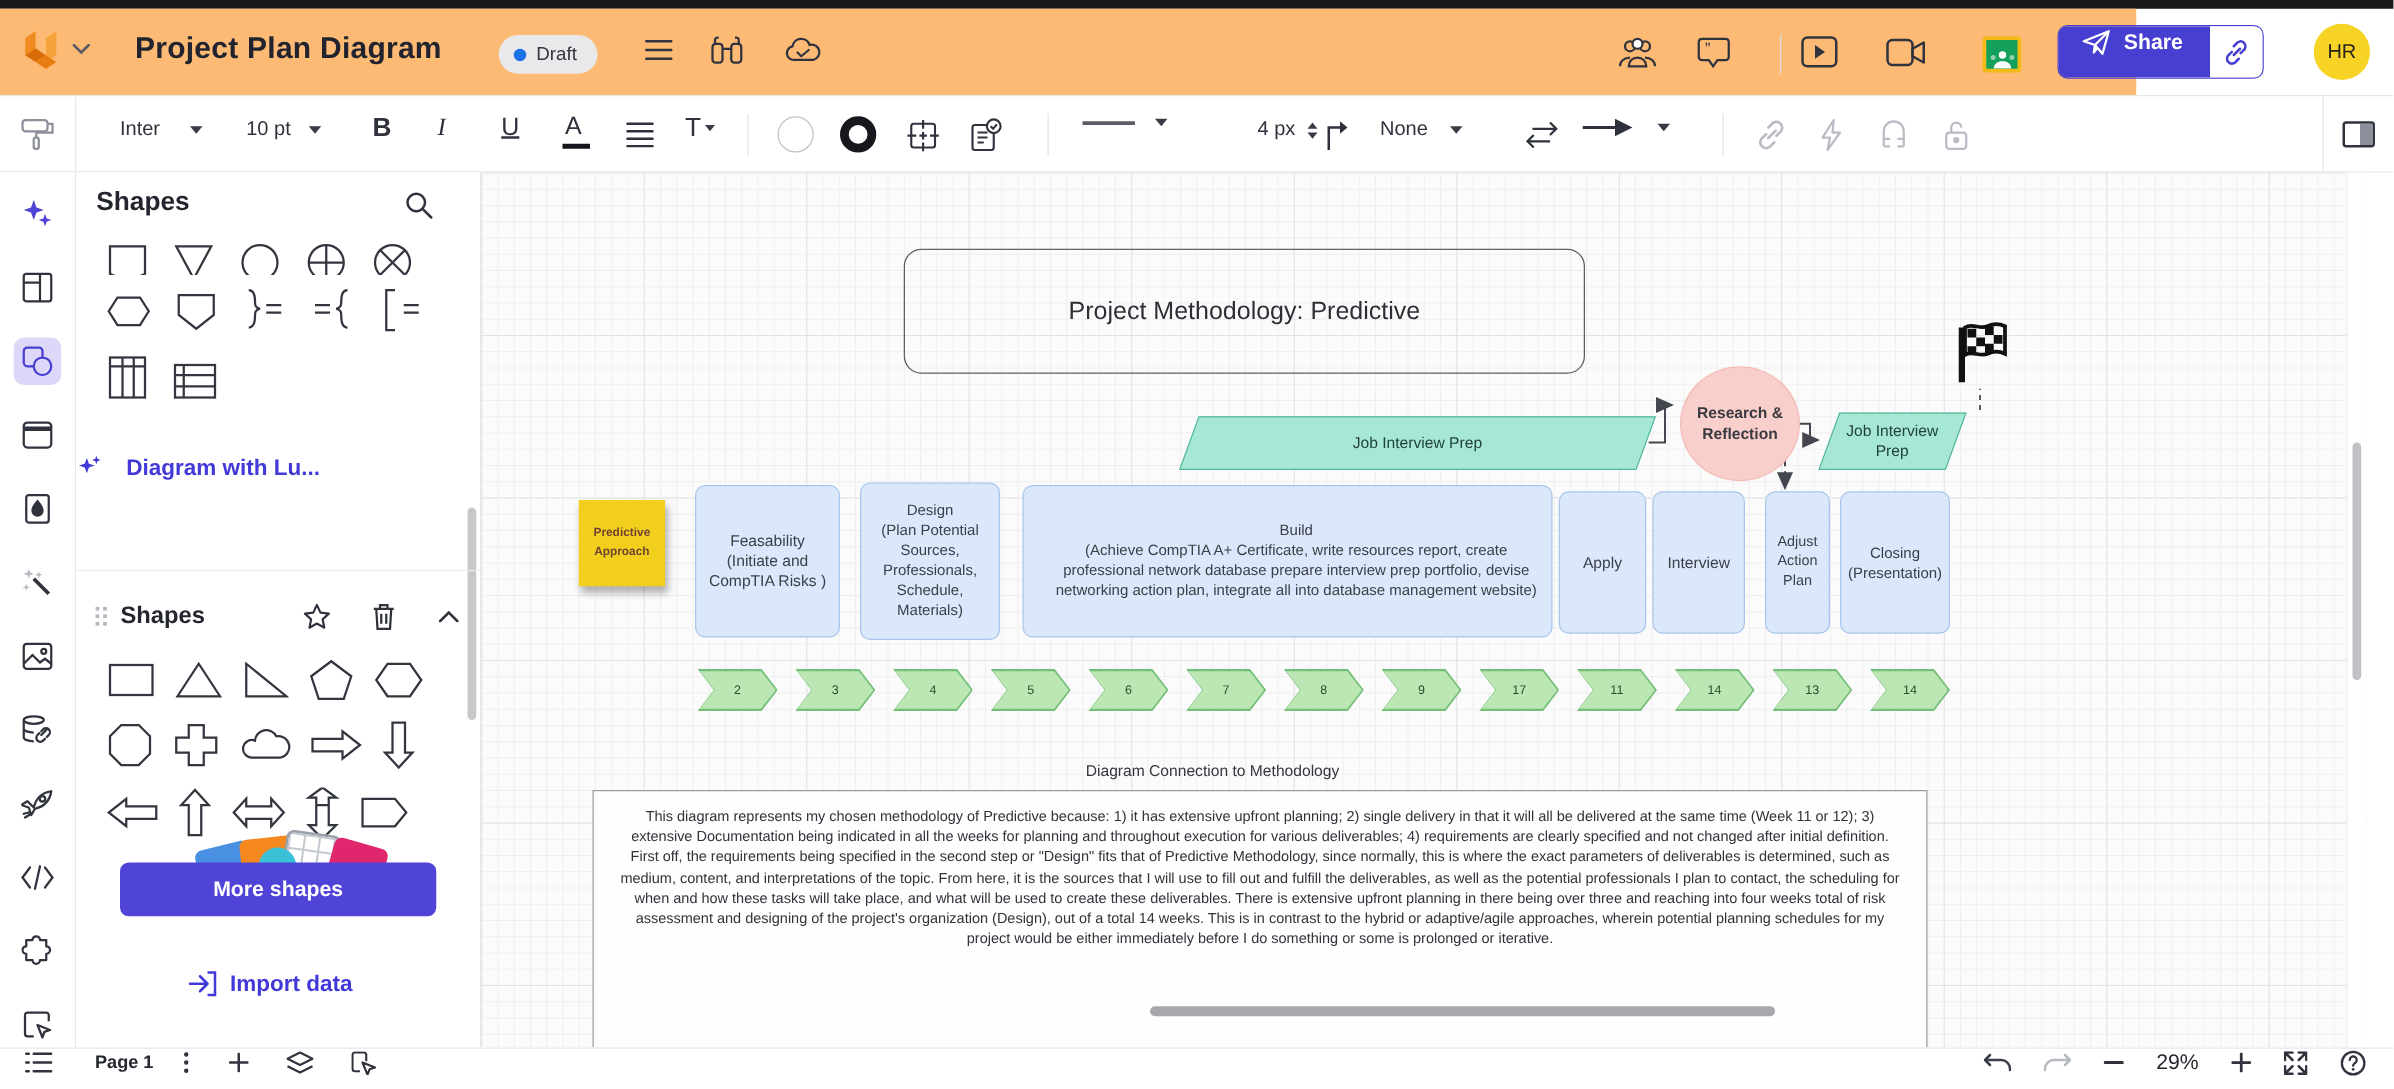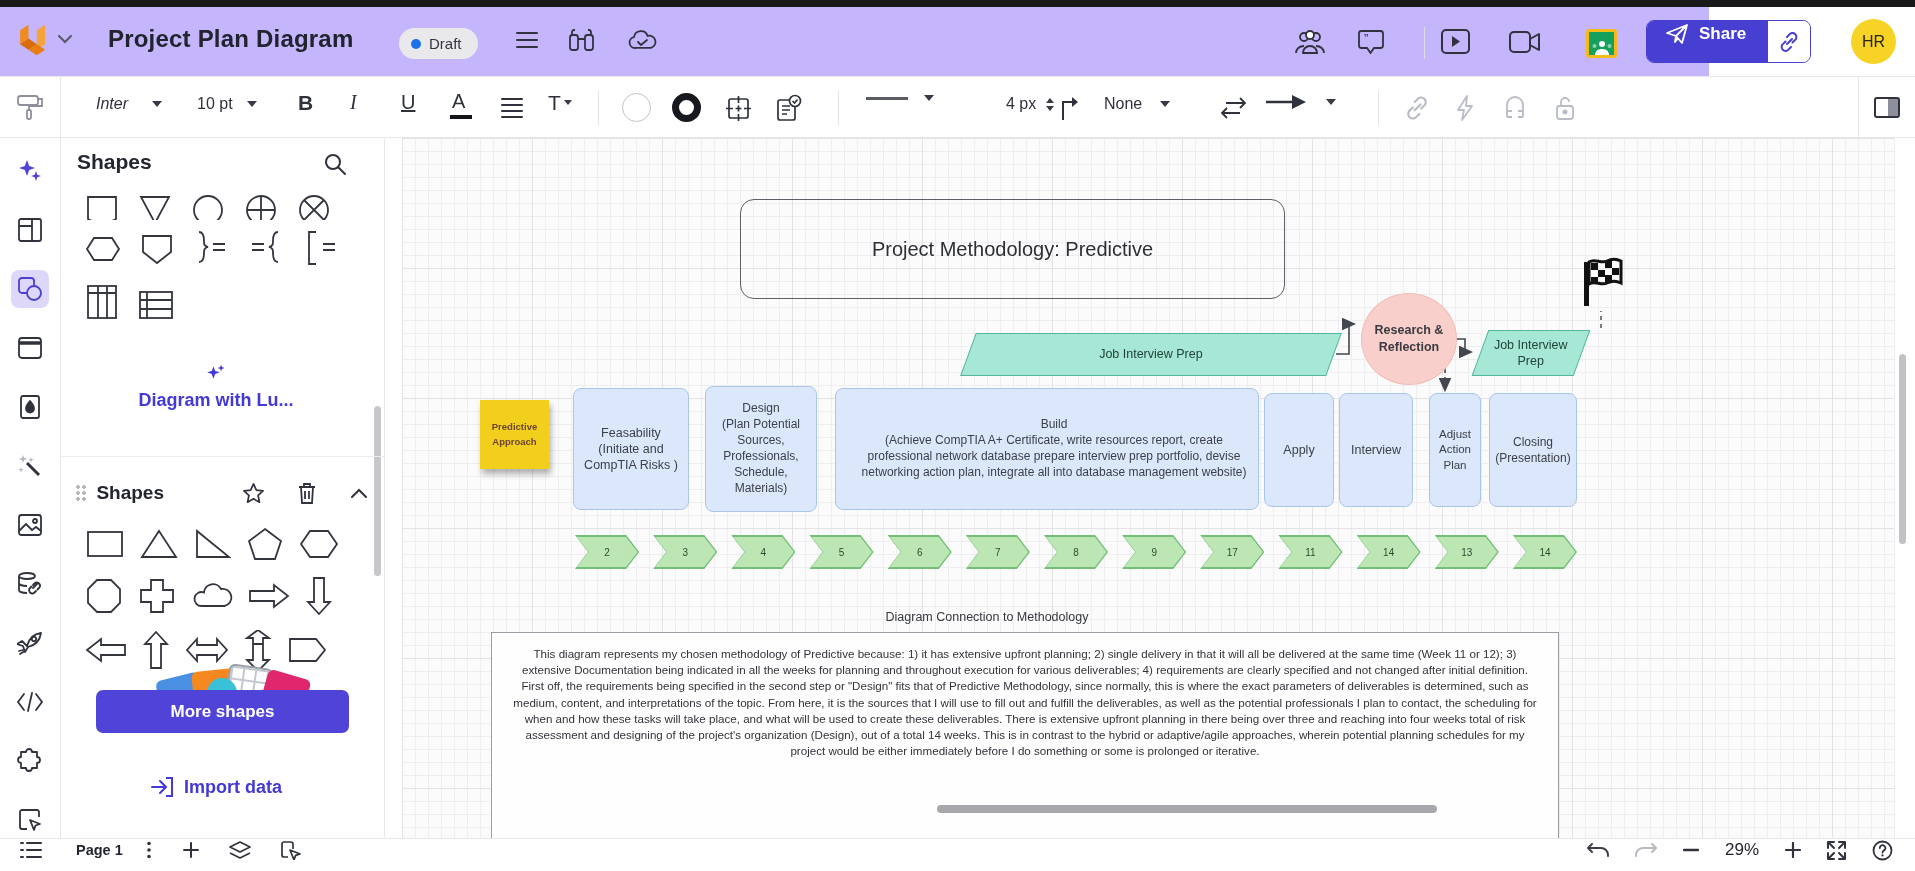--- a/index.html
+++ b/index.html
@@ -5,21 +5,21 @@
   * { margin:0; padding:0; box-sizing:border-box; }
   html,body { width:1915px; height:871px; }
   body { font-family:"Liberation Sans", sans-serif; background:#fff; overflow:hidden; }
   .abs { position:absolute; }
   #app { position:relative; width:1915px; height:871px; background:#fff; overflow:hidden; color:#2c2f38; }
 
   
   #chrome-strip { left:0; top:0; width:1915px; height:7px; background:#191919; }
 
   
-  #header { left:0; top:7px; width:1709px; height:69px; background:#c4b5fd; }
+  #header { left:0; top:7px; width:1709px; height:69px; background:#fdba74; }
   #header .inner { position:relative; width:100%; height:100%; }
   .hicon { display:inline-flex; align-items:center; justify-content:center; color:#30333e; }
   #logo { left:16px; top:14px; width:36px; height:38px; }
   #logo-caret { left:58px; top:28px; color:#565b66; }
   #doc-title { left:108px; top:18px; font-size:24px; font-weight:700; color:#21242e; letter-spacing:.2px; }
   #draft-pill { left:399px; top:21px; height:31px; padding:0 16px 0 12px; background:#e9e9ec; border-radius:16px; display:flex; align-items:center; gap:8px; }
   #draft-pill .dot { width:10px; height:10px; border-radius:50%; background:#1a73e8; }
   #draft-pill .txt { font-size:15px; color:#33353d; }
   #menu-icon { left:515px; top:22px; }
   #find-icon { left:568px; top:20px; }
@@ -34,21 +34,21 @@
   #share-main { background:#473fd1; color:#fff; display:flex; align-items:center; gap:10px; padding:0 22px 16px 18px; font-size:17px; font-weight:700; }
   #share-link { background:#fff; width:42px; display:flex; align-items:center; justify-content:center; color:#473fd1; }
   #avatar { left:1851px; top:12px; width:45px; height:45px; border-radius:50%; background:#f7d326; display:flex; align-items:center; justify-content:center; font-size:16px; font-weight:400; color:#272419; }
 
   
   #toolbar { left:0; top:76px; width:1915px; height:62px; background:#fff; border-top:1px solid #e7e7ea; border-bottom:1px solid #e7e7ea; }
   #toolbar .inner { position:relative; width:100%; height:100%; }
   #roller-cell { left:0; top:0; width:61px; height:60px; border-right:1px solid #e7e7ea; display:flex; align-items:center; justify-content:center; color:#8d909b; }
   .tbtn { display:inline-flex; align-items:center; justify-content:center; color:#2f323c; }
   .tdivider { top:14px; width:1px; height:34px; background:#e3e3e7; }
-  #font-dd { left:96px; top:18px; display:flex; align-items:center; gap:24px; font-size:16px;font-style:italic; }
+  #font-dd { left:96px; top:18px; display:flex; align-items:center; gap:24px; font-size:16px; }
   #size-dd { left:197px; top:18px; display:flex; align-items:center; gap:14px; font-size:16px; }
   .caret-dn { width:0; height:0; border-left:5px solid transparent; border-right:5px solid transparent; border-top:6px solid #383b45; display:inline-block; }
   #bold-btn { left:298px; top:14px; font-size:21px; font-weight:700; }
   #italic-btn { left:350px; top:14px; font-size:20px; font-style:italic; font-family:"Liberation Serif", serif; }
   #underline-btn { left:401px; top:14px; font-size:20px; text-decoration:underline; }
   #textcolor-btn { left:452px; top:13px; font-size:20px; }
   #textcolor-btn .bar { position:absolute; left:-2px; bottom:-6px; width:22px; height:4px; background:#14151a; }
   #align-icon { left:500px; top:19px; }
   #texttool-btn { left:548px; top:14px; font-size:21px; display:flex; align-items:flex-start; gap:3px; }
   #texttool-btn .caret-dn { border-left-width:4px; border-right-width:4px; border-top-width:5px; margin-top:9px; }
@@ -87,39 +87,39 @@
   
   #sidebar { left:61px; top:138px; width:324px; height:700px; background:#fff; border-right:1px solid #e7e7ea; overflow:hidden; }
   #sidebar .inner { position:relative; width:100%; height:100%; }
   #shapes-title { left:16px; top:12px; font-size:21px; font-weight:700; color:#24262f; }
   #search-icon { left:262px; top:14px; color:#30333e; }
   .libgrid { left:24px; display:flex; gap:19px; align-items:flex-end; color:#33363f; }
   #librow1 { top:48px; height:34px; overflow:hidden; }
   #librow1 svg { margin-bottom:-7px; }
   #librow2 { top:92px; }
   #librow3 { top:146px; }
-  #ai-link { left:0; top:225px; width:310px; display:flex; align-items:center; justify-content:flex-start; gap:5px; color:#4338d8; font-size:18px; font-weight:700;flex-direction:column; }
+  #ai-link { left:0; top:225px; width:310px; display:flex; align-items:center; justify-content:flex-start; gap:18px; color:#4338d8; font-size:18px; font-weight:700; }
   #panel-scrollbar { left:313px; top:268px; width:7px; height:170px; border-radius:4px; background:#c7c7cc; }
   #section-divider { left:0; top:318px; width:324px; height:1px; background:#ededf0; }
   #section-head { left:14px; top:340px; width:292px; height:30px; display:flex; align-items:center; }
   #drag-dots { width:12px; height:18px; margin-right:10px;
      background-image:radial-gradient(#b6b8c0 1.6px, transparent 1.8px); background-size:6px 6px; }
   #section-name { font-size:19px; font-weight:700; color:#24262f; }
   #fav-icon { margin-left:78px; color:#30333e; }
   #trash-icon { margin-left:32px; color:#30333e; }
   #collapse-icon { margin-left:34px; color:#30333e; }
   .shaperow { left:24px; display:flex; gap:15px; align-items:center; color:#33363f; }
   #srow1 { top:388px; } #srow2 { top:438px; } #srow3 { top:492px; }
   #cards-stack { left:70px; top:528px; width:190px; height:55px; }
   .card { position:absolute; width:44px; height:40px; border-radius:6px; }
   #more-shapes-btn { left:35px; top:552px; width:253px; height:43px; background:#4f43d8; color:#fff; border:none; border-radius:7px; font-size:17px; font-weight:700; font-family:"Liberation Sans", sans-serif; }
   #import-link { left:0; top:638px; width:310px; display:flex; align-items:center; justify-content:center; gap:10px; color:#4338d8; font-size:18px; font-weight:700; }
 
   
-  #canvas { left:402px; top:138px; width:1508px; height:700px; overflow:hidden;
+  #canvas { left:385px; top:138px; width:1508px; height:700px; overflow:hidden;
     background-color:#fbfbfb;
     background-image:
       linear-gradient(#e3e3e5 1px, transparent 1px),
       linear-gradient(90deg, #e3e3e5 1px, transparent 1px),
       linear-gradient(#eeeef0 1px, transparent 1px),
       linear-gradient(90deg, #eeeef0 1px, transparent 1px);
     background-size:130px 130px, 130px 130px, 13px 13px, 13px 13px; }
   #canvas .inner { position:relative; width:100%; height:100%; }
 
   #shape-title-box { left:338px; top:61px; width:545px; height:100px; border:1.7px solid #5c5f66; border-radius:14px; display:flex; align-items:center; justify-content:center; font-size:20px; color:#2d2f36; }

